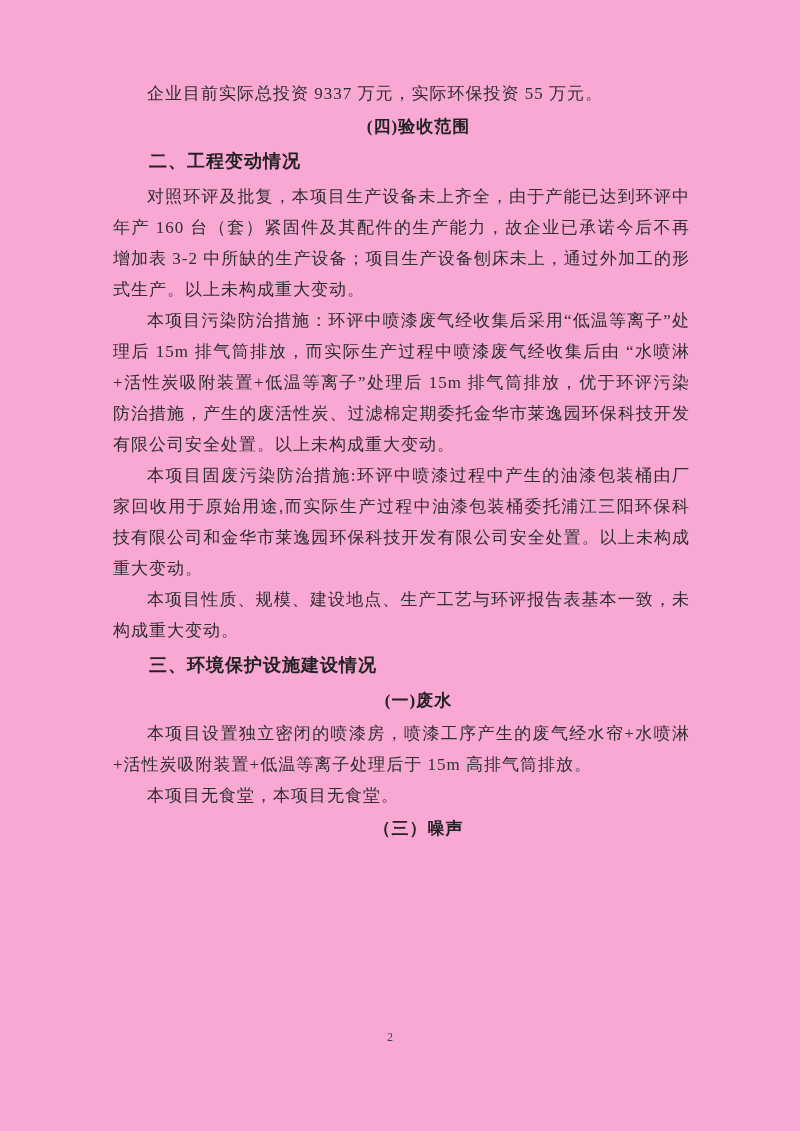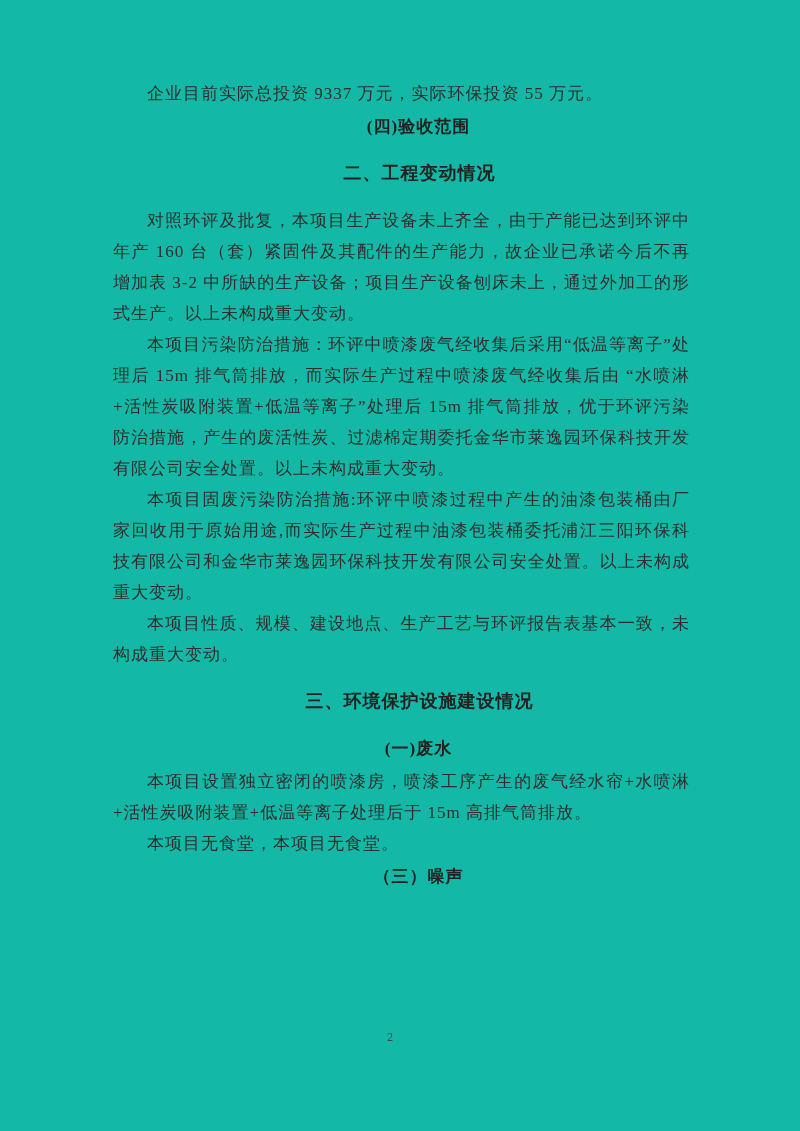--- a/index.html
+++ b/index.html
@@ -5,43 +5,43 @@
   html, body {
     margin: 0;
     padding: 0;
     background: #ffffff;
   }
   .page {
     position: relative;
     width: 800px;
     height: 1131px;
     box-sizing: border-box;
-    background: #14b8a6;
+    background: #f9a8d4;
     padding: 78px 110px 0 113px;
     font-family: "Liberation Serif", "DejaVu Serif", serif;
     color: #2e2e2e;
     font-size: 17px;
     line-height: 31px;
     overflow: hidden;
   }
   .doc-body p {
     margin: 0;
     text-align: justify;
     letter-spacing: 1px;
   }
   .doc-body p.para {
     text-indent: 2em;
   }
   .doc-body p.h-section {
     font-weight: bold;
     font-size: 18px;
     text-indent: 2em;
-    margin: 16px 0;
+    margin: 4px 0;
     color: #222222;
-    text-align: center;
+    text-align: left;
   }
   .doc-body p.h-sub {
     font-weight: bold;
     text-indent: 2em;
     margin: 2px 0;
     color: #222222;
     text-align: center;
   }
   .page-number {
     position: absolute;

